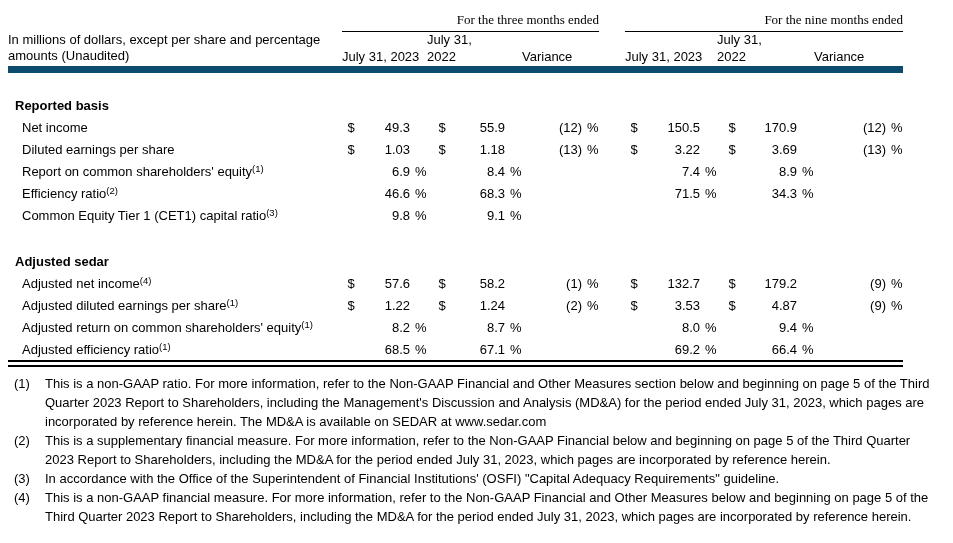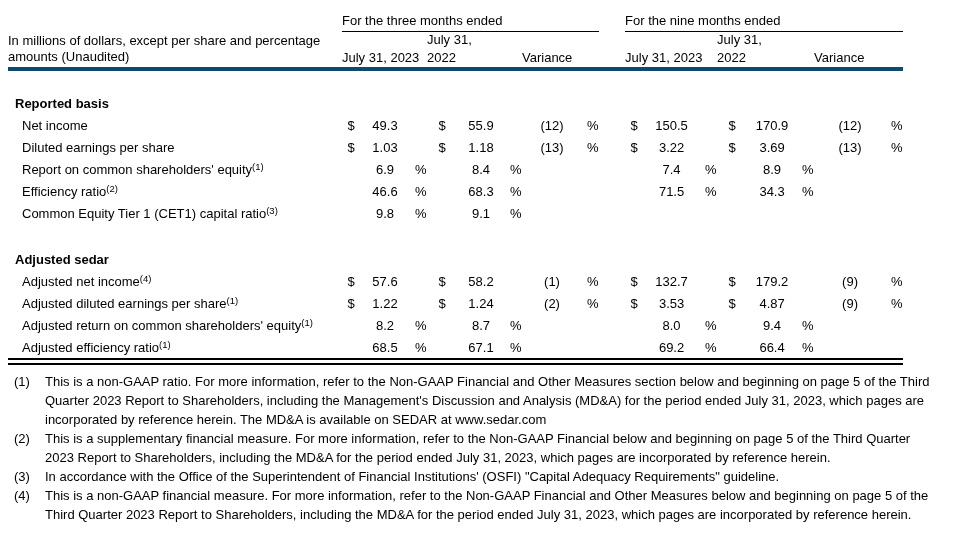--- a/index.html
+++ b/index.html
@@ -13,35 +13,35 @@
   table.fin-table { border-collapse: collapse; table-layout: fixed; width: 895px; }
   .fin-table th, .fin-table td {
     padding: 0; margin: 0; font-weight: normal; font-size: 13px;
     vertical-align: bottom; white-space: nowrap; overflow: visible; text-align: left;
   }
   .r { text-align: right; }
   .b { font-weight: bold; }
 
   
   .row-groups { height: 26px; }
-  .row-groups th.group { text-align: left; border-bottom: 1px solid #000; padding-bottom: 3px; }
+  .row-groups th.group { text-align: right; border-bottom: 1px solid #000; padding-bottom: 3px; font-family: Liberation Serif, serif; }
   .row-sub1 { height: 16px; }
   .row-sub2 { height: 20px; }
-  .row-sub2 th, .row-sub2 td, th.corner { border-bottom: 4px solid #0c4a6e; }
+  .row-sub2 th, .row-sub2 td, th.corner { border-bottom: 7px solid #0c4a6e; }
   th.corner { white-space: normal; vertical-align: bottom; padding-right: 6px; padding-bottom: 2px; }
   th.corner .corner-line { line-height: 16px; }
   .row-sub1 th, .row-sub2 th { padding-bottom: 2px; }
 
   
   tr.spacer-sm td { height: 18px; }
   tr.spacer-lg td { height: 24px; }
   tr.section-title-row td { height: 22px; font-weight: bold; padding-left: 7px; margin-top: 44px; }
   tr.data-row td { height: 22px; }
   td.label { padding-left: 14px; }
-  td.val { text-align: center; }
+  td.val { text-align: right; }
   td.dollar { text-align: center; }
   td.suf { text-align: left; padding-left: 5px; }
   sup.fn-ref { font-size: 9.5px; line-height: 0; vertical-align: 4px; }
 
   .double-rule {
     width: 895px; height: 3px; margin-top: 3px;
     border-top: 2px solid #000; border-bottom: 2px solid #000;
     box-sizing: content-box;
   }
 

